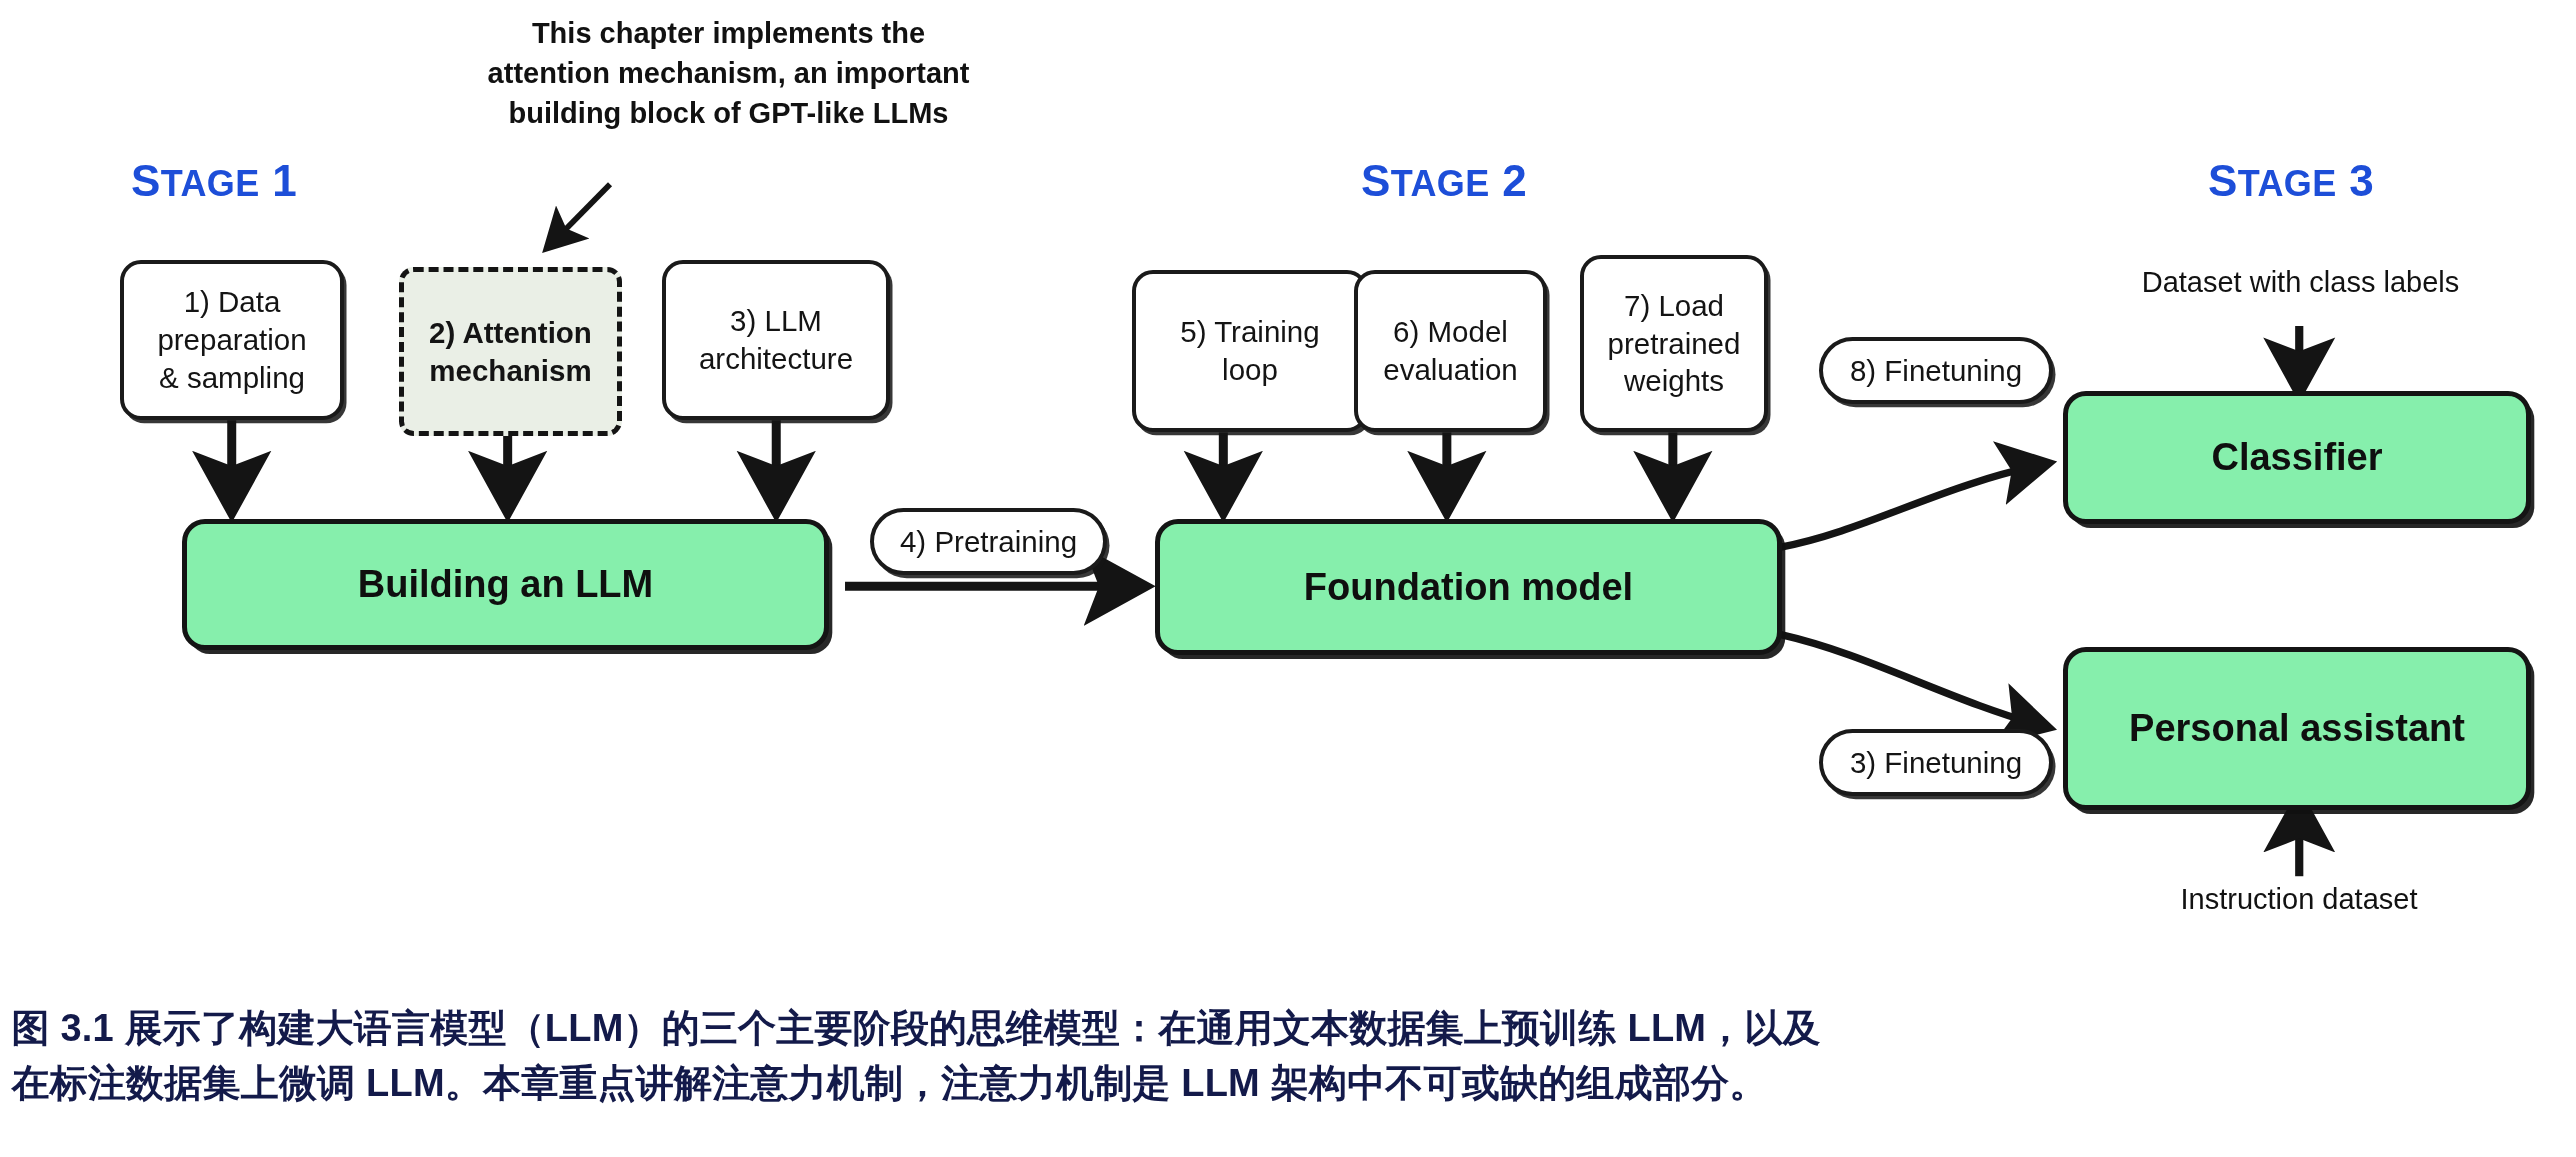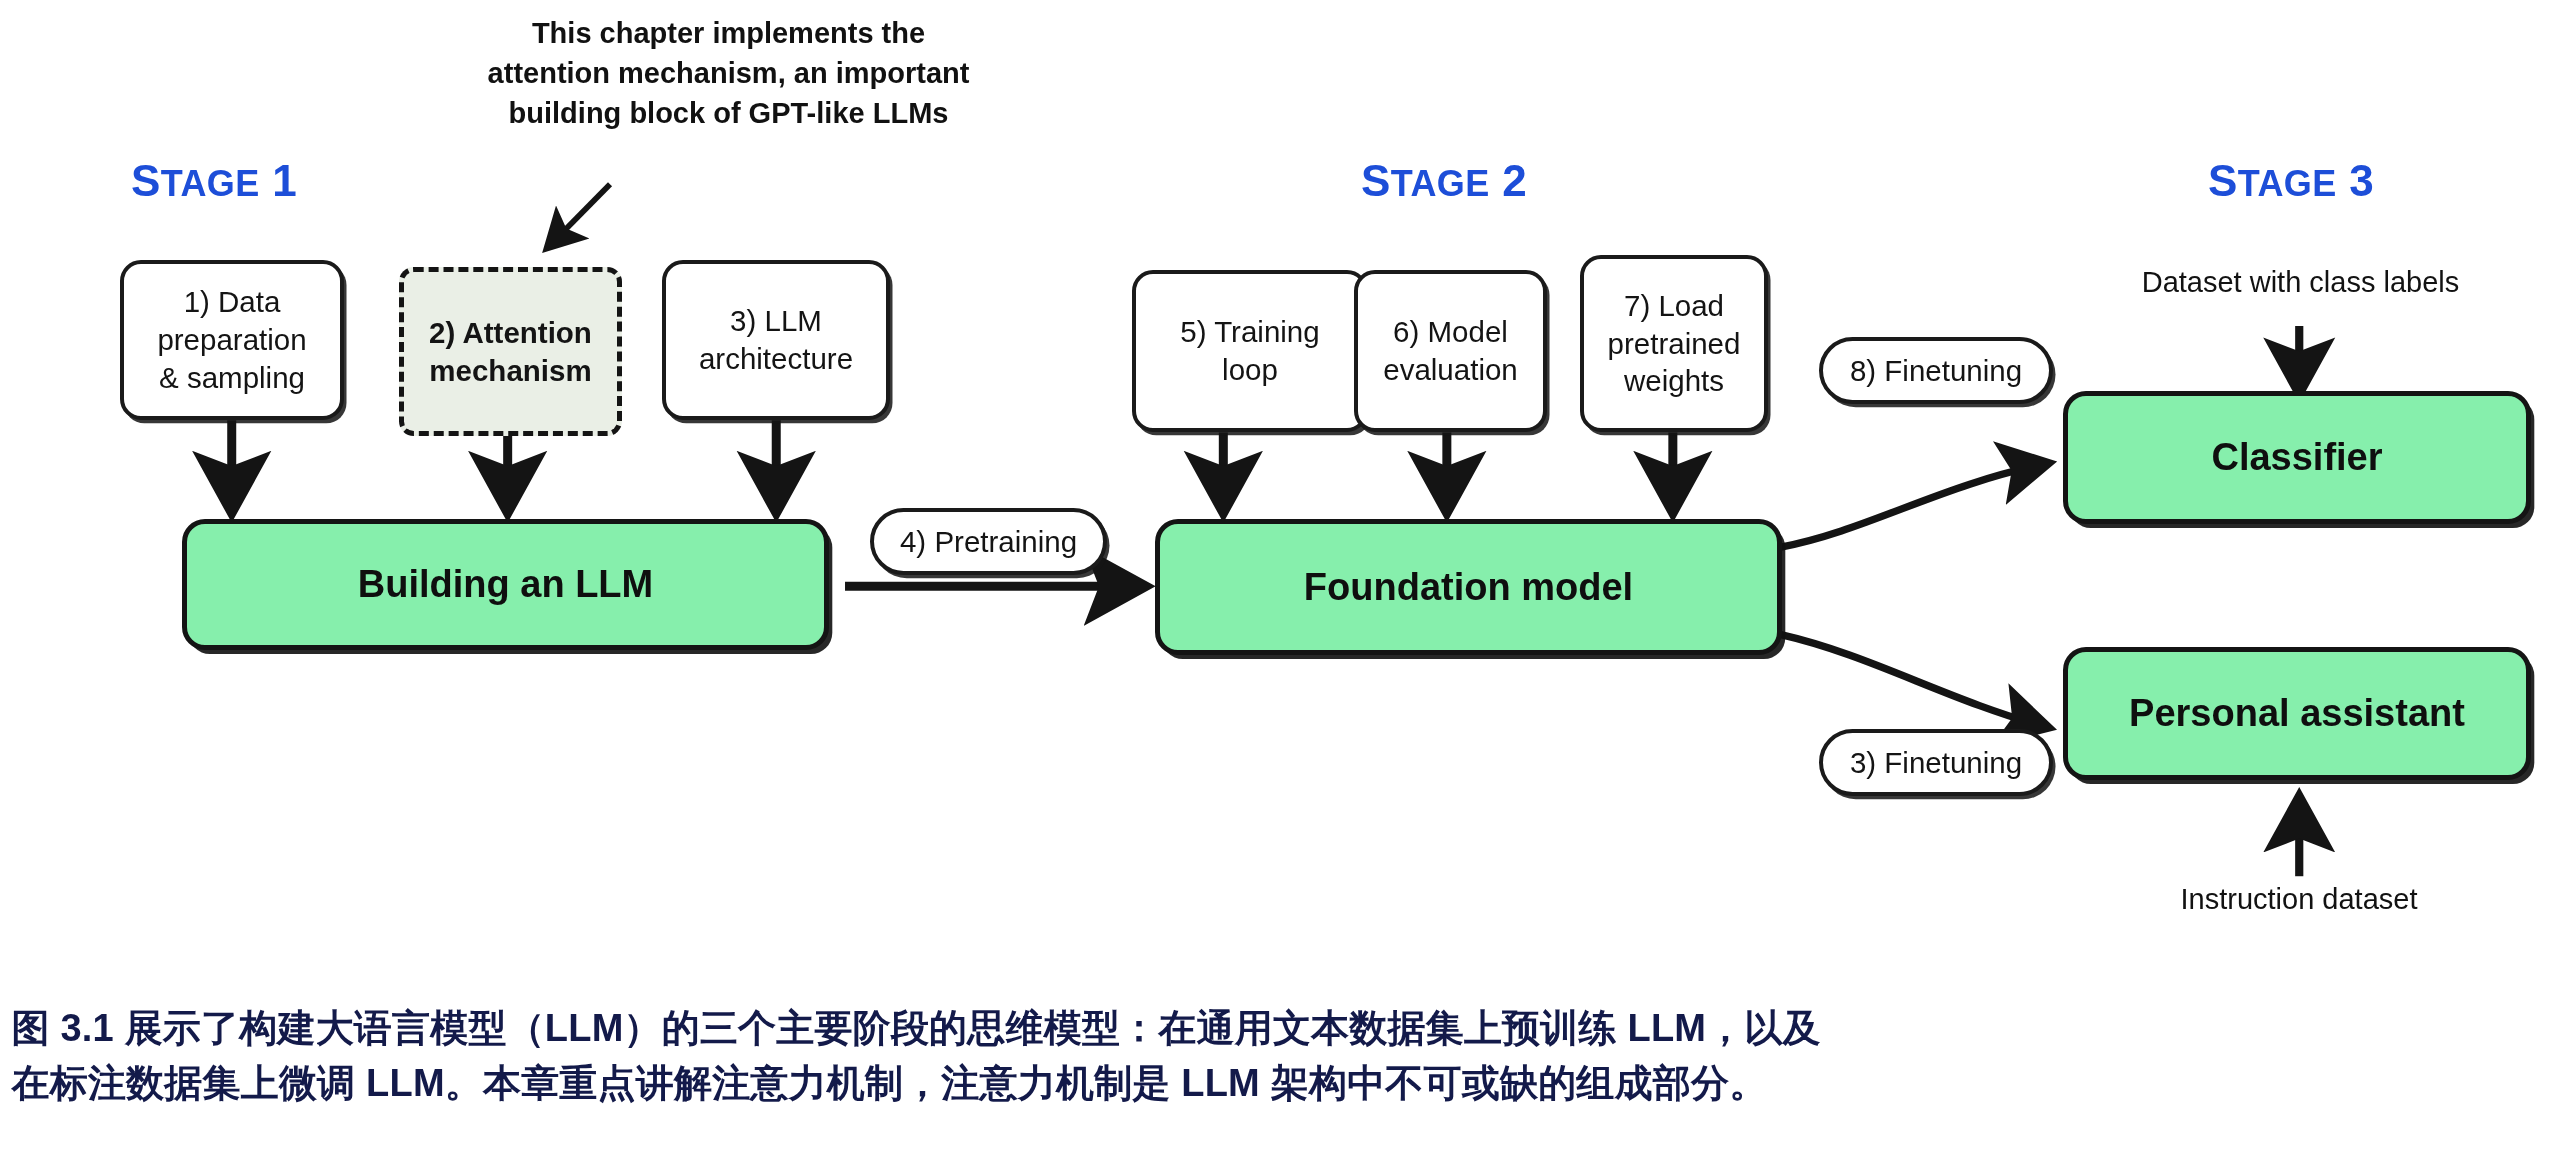--- a/index.html
+++ b/index.html
@@ -208,21 +208,21 @@
 weights</div>
 
   <div class="abs big-box" style="left:1155px; top:519px; width:627px; height:136px;">Foundation model</div>
 
   <div class="abs plain-label" style="left:2096px; top:266px; width:409px;">Dataset with class labels</div>
 
   <div class="abs pill" style="left:1819px; top:337px; width:234px; height:67px;">8) Finetuning</div>
 
   <div class="abs big-box tall" style="left:2063px; top:391px; width:468px; height:133px;">Classifier</div>
 
-  <div class="abs big-box tall" style="left:2063px; top:647px; width:468px; height:133px;">Personal assistant</div>
+  <div class="abs big-box tall" style="left:2063px; top:647px; width:468px; height:163px;">Personal assistant</div>
 
   <div class="abs pill" style="left:1819px; top:729px; width:234px; height:67px;">3) Finetuning</div>
 
   <div class="abs plain-label" style="left:2135px; top:883px; width:328px;">Instruction dataset</div>
 
   <div class="caption">
     <div>图 3.1 展示了构建大语言模型（LLM）的三个主要阶段的思维模型：在通用文本数据集上预训练 LLM，以及</div>
     <div>在标注数据集上微调 LLM。本章重点讲解注意力机制，注意力机制是 LLM 架构中不可或缺的组成部分。</div>
   </div>
 

